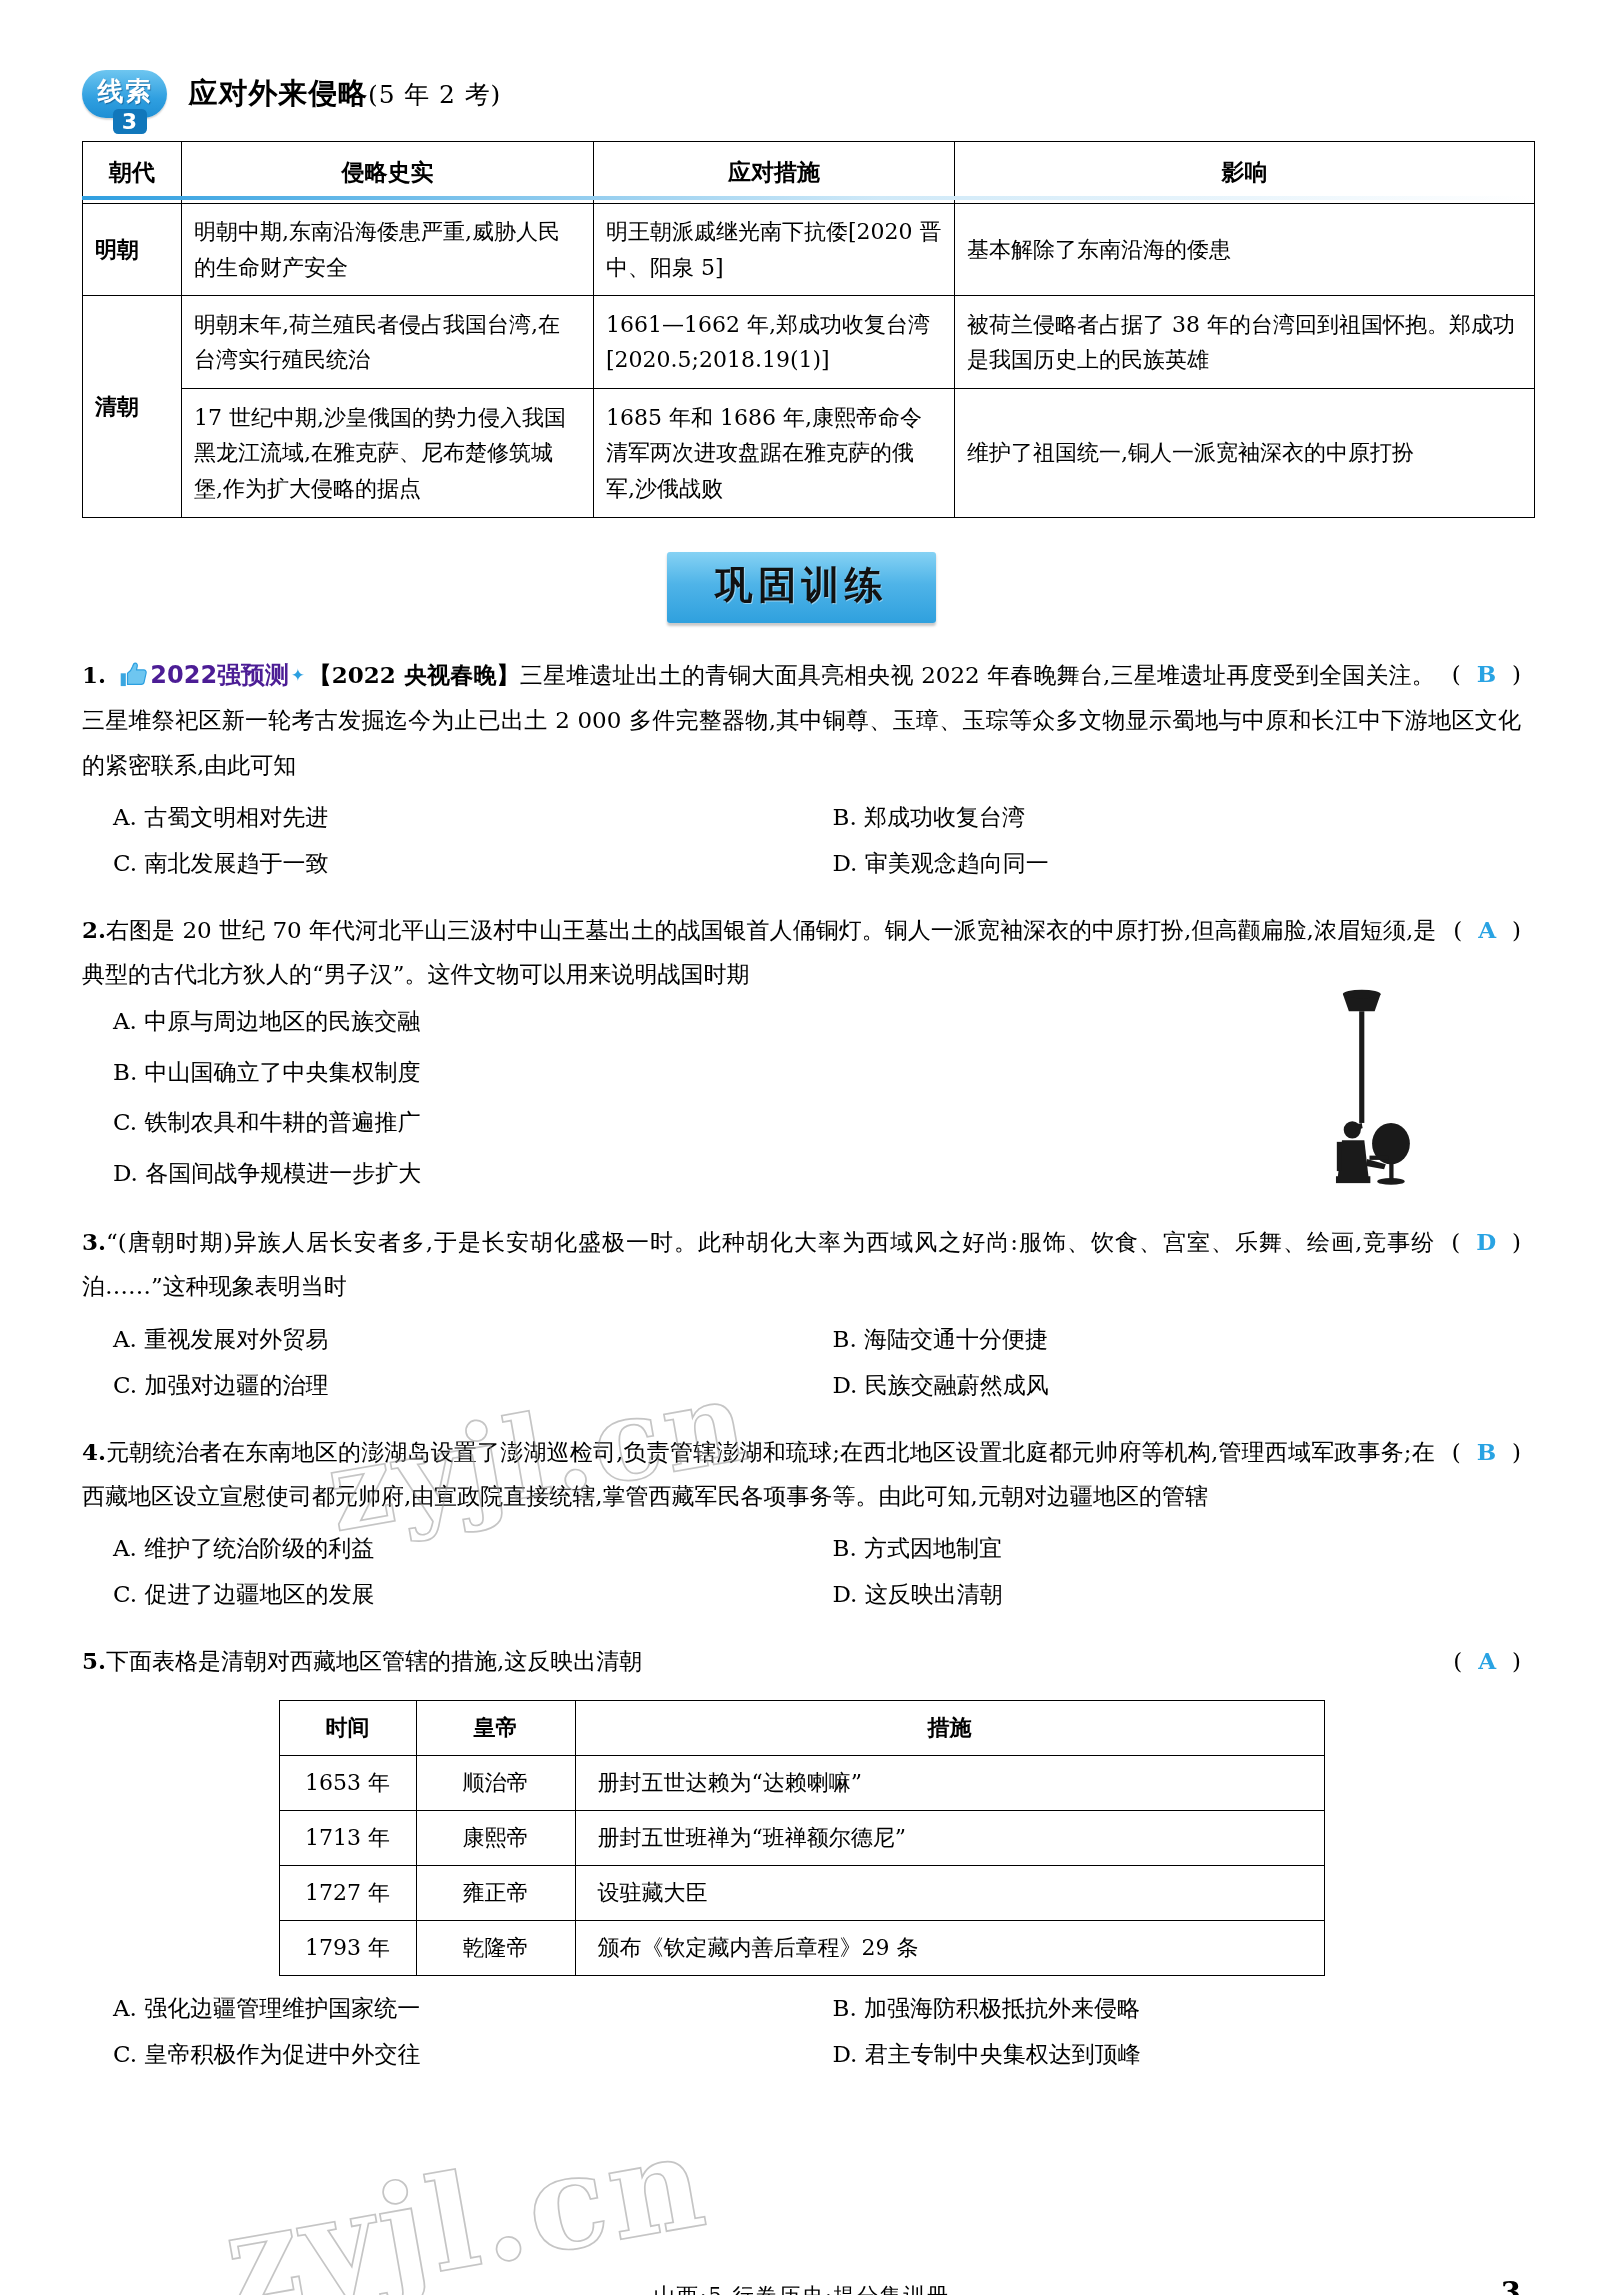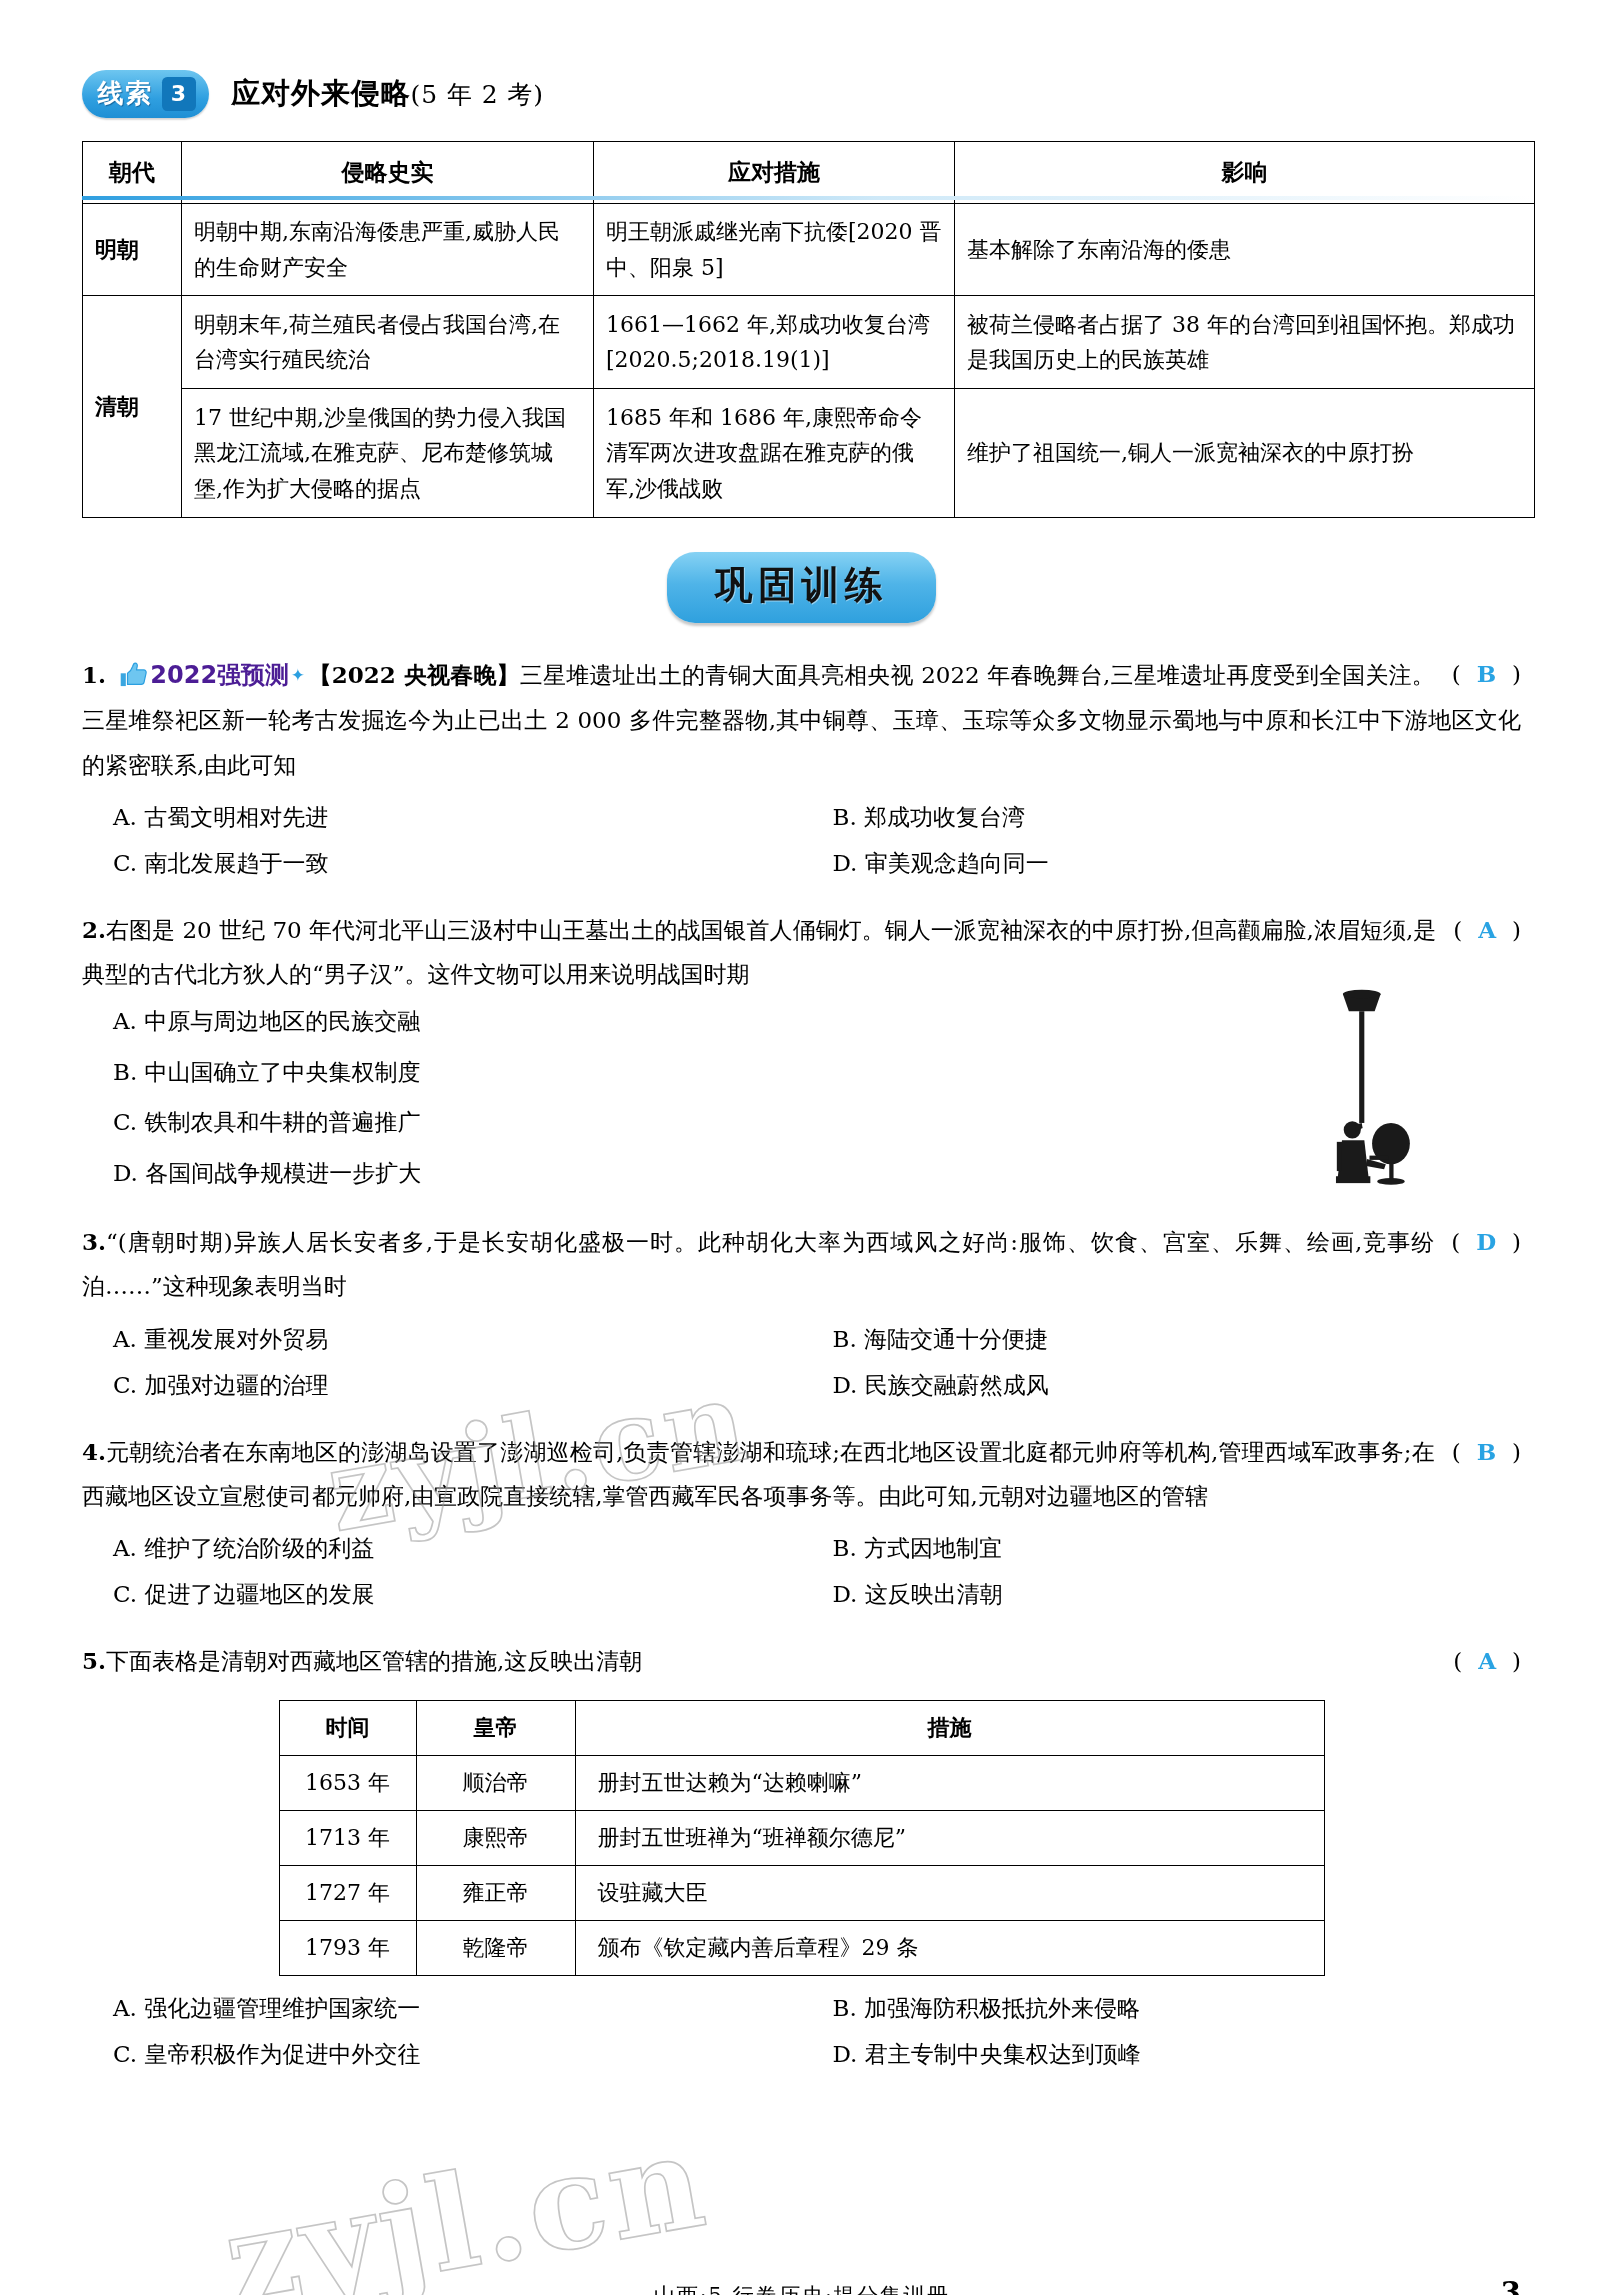--- a/index.html
+++ b/index.html
@@ -45,20 +45,21 @@
     height: 53px;
   }
   .clue-badge {
     display: flex;
     align-items: center;
     background: linear-gradient(180deg,#6ec6f0 0%, #2f9fe0 60%, #1f8fd4 100%);
     border-radius: 27.5px;
     padding: 4.3px 13.7px 4.3px 15.5px;
     box-shadow: 0 1.7px 1.7px rgba(0,0,0,0.18);
     height: 48px;
+    flex-direction: column;
   }
   .clue-badge-text {
     color: #ffffff;
     font-size: 26px;
     font-weight: bold;
     letter-spacing: 1.7px;
     text-shadow: 0.9px 0.9px 0.9px rgba(0,60,110,0.55);
   }
   .clue-badge-num {
     display: inline-flex;
@@ -124,21 +125,21 @@
 
   
   .train-wrap {
     display: flex;
     justify-content: center;
     margin-top: 34px;
   }
   .train-banner {
     position: relative;
     background: linear-gradient(180deg,#86d2f4 0%, #4fb4e8 45%, #2fa0de 100%);
-    border-radius: 28px;
+    border-radius: 3px;
     padding: 8.6px 48px 12px 48px;
     box-shadow: 0 2.6px 2.6px rgba(0,0,0,0.22);
   }
   .train-banner span {
     font-family: "DejaVu Serif", "Liberation Serif", serif;
     font-size: 38px;
     font-weight: bold;
     color: #111;
     letter-spacing: 5.2px;
     text-shadow: 0.9px 0.9px 0 rgba(255,255,255,0.45);

